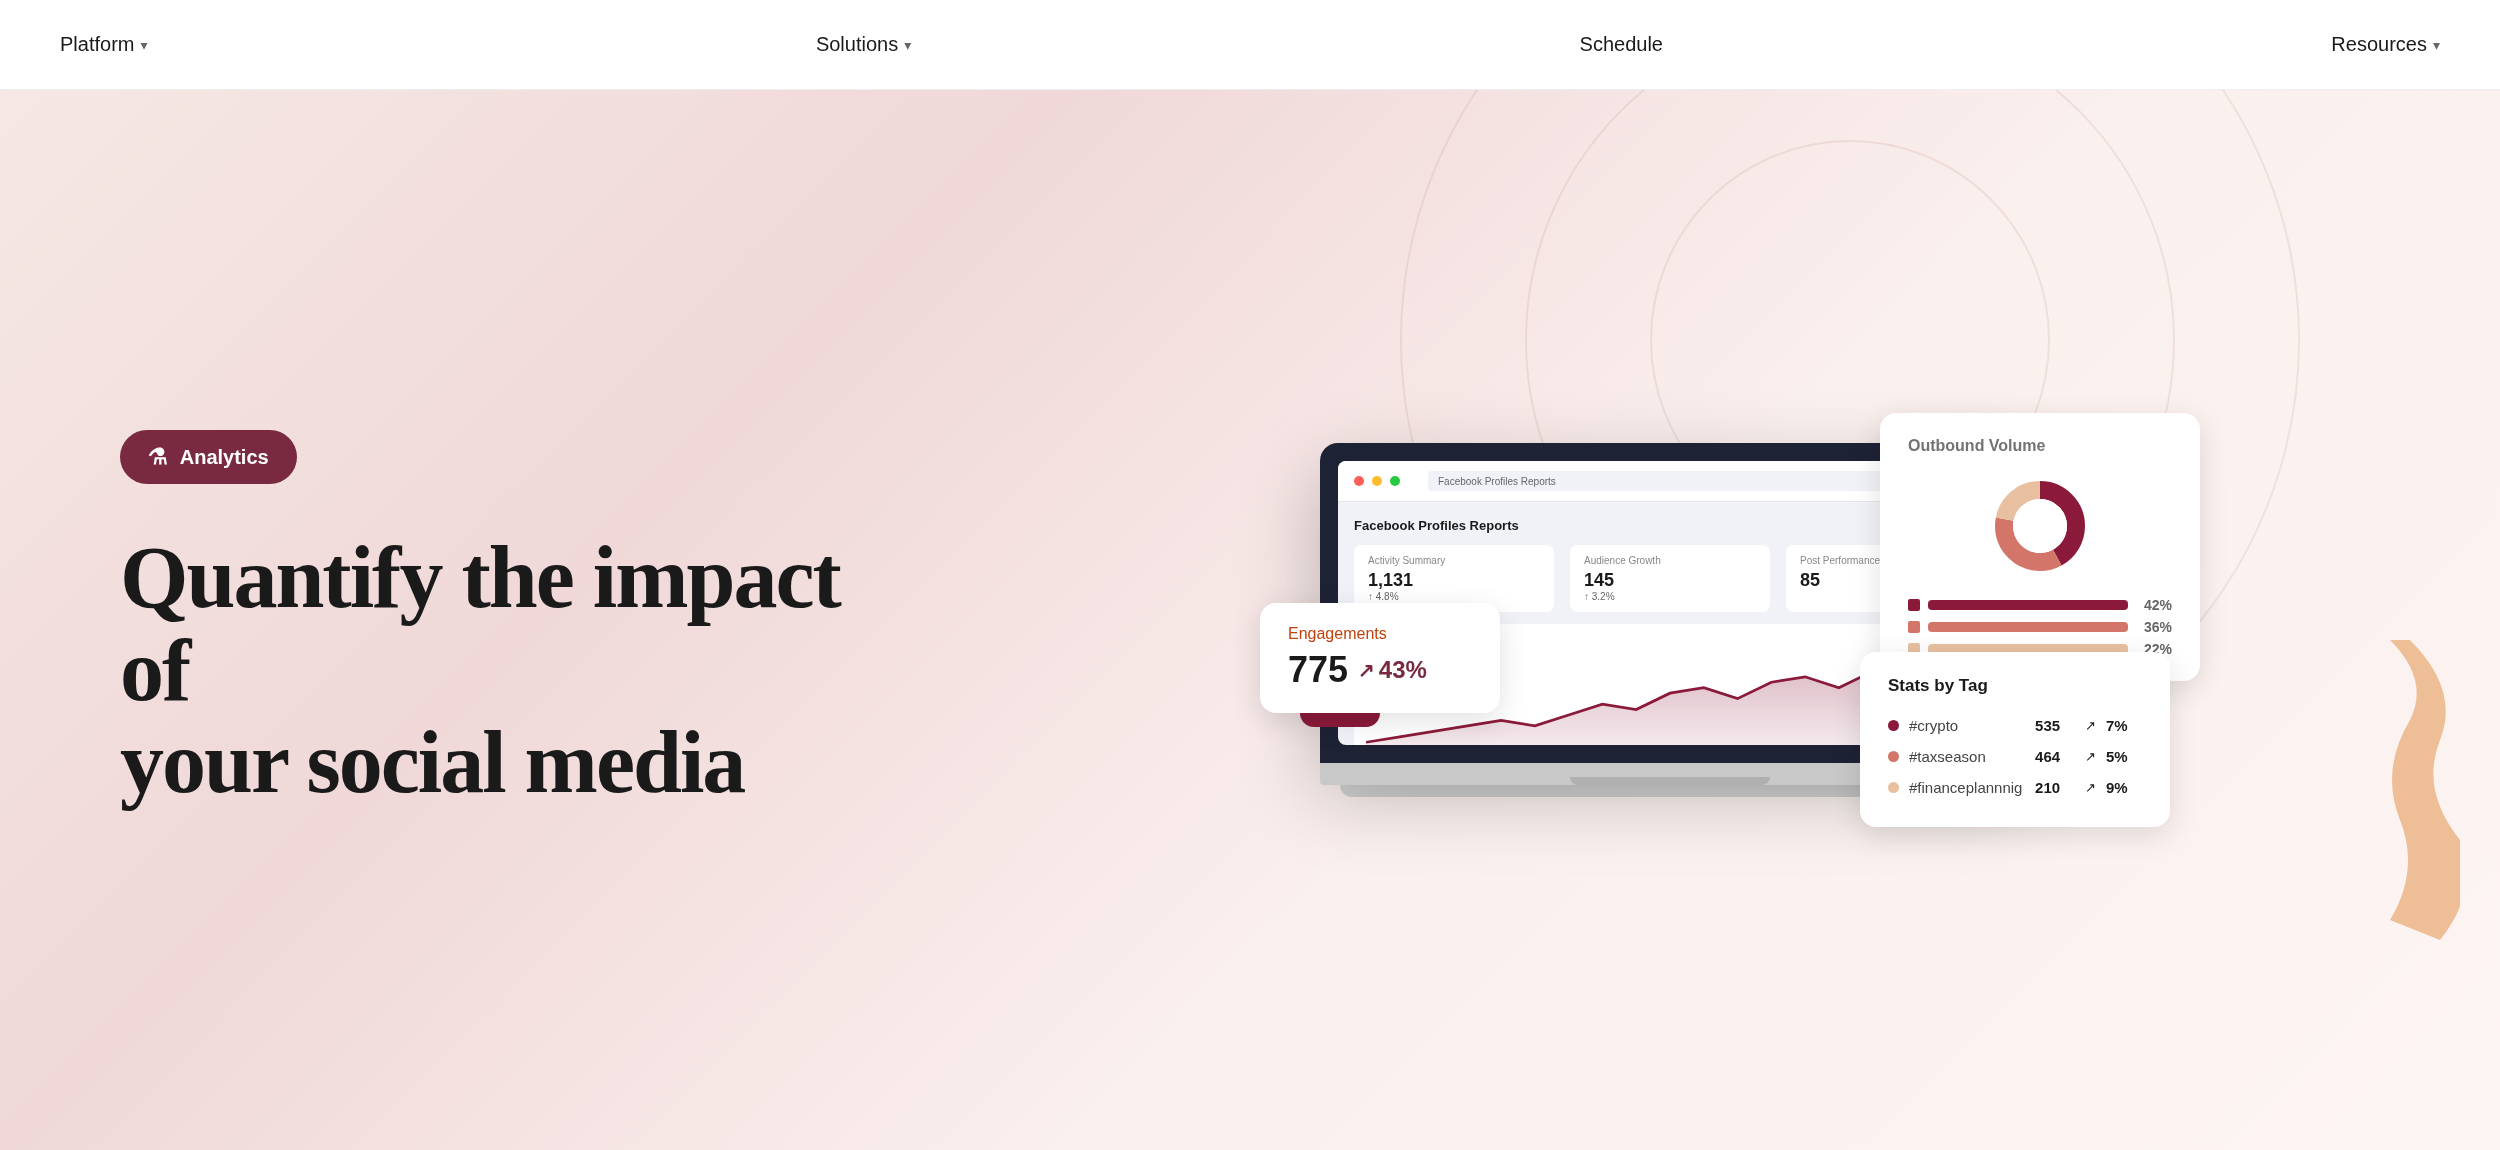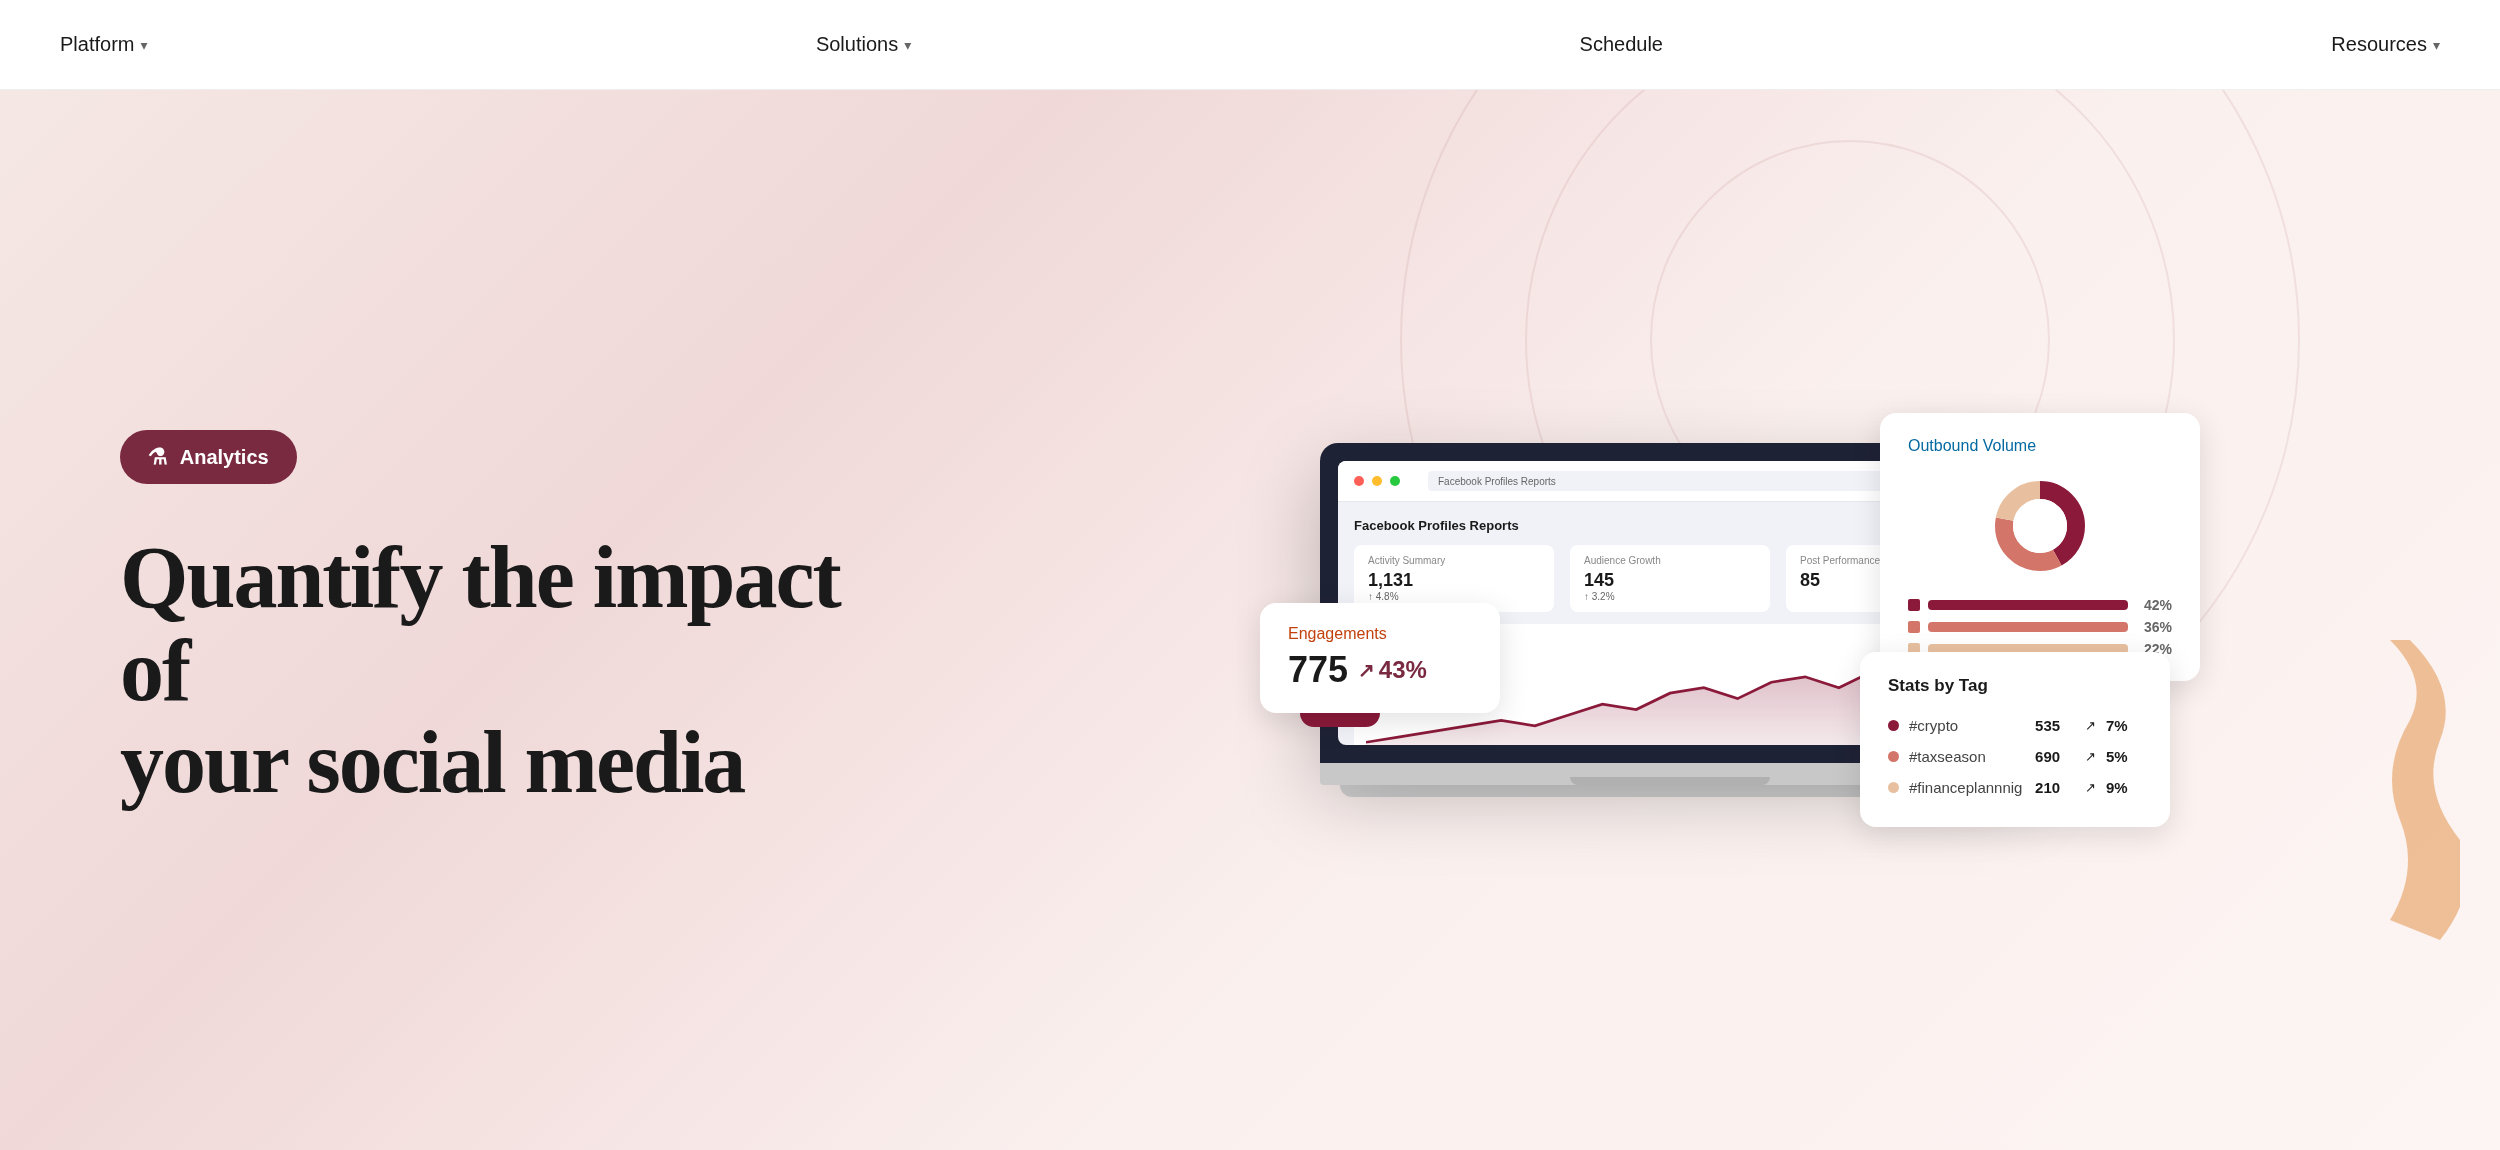--- a/index.html
+++ b/index.html
@@ -218,21 +218,21 @@
       position: absolute;
       top: -30px;
       right: -180px;
       background: #fff;
       border-radius: 16px;
       padding: 24px 28px;
       box-shadow: 0 8px 30px rgba(0,0,0,0.12);
       width: 320px;
       z-index: 20;
     }
-    .outbound-title { font-size: 16px; color: #0369a1; margin-bottom: 16px; }
+    .outbound-title { font-size: 16px; color: #737373; margin-bottom: 16px; font-weight: bold; }
     .donut-wrap { position: relative; width: 110px; height: 110px; margin: 0 auto 16px; }
     .donut-svg { width: 110px; height: 110px; }
     .legend-items { display: flex; flex-direction: column; gap: 6px; margin-top: 0; }
     .legend-item { display: flex; align-items: center; justify-content: space-between; gap: 8px; font-size: 14px; color: #444; }
     .legend-dot { width: 12px; height: 12px; border-radius: 2px; flex-shrink: 0; }
     .legend-bar { height: 10px; border-radius: 4px; flex: 1; }
     .legend-pct { font-size: 14px; color: #666; font-weight: 600; min-width: 36px; text-align: right; }
 
     .card-stats {
       position: absolute;
@@ -429,21 +429,21 @@
         <div class="stats-row">
           <div class="stats-tag-dot" style="background:#8b1a3a;"></div>
           <span class="stats-tag">#crypto</span>
           <span class="stats-count">535</span>
           <span class="stats-arrow">↗</span>
           <span class="stats-pct">7%</span>
         </div>
         <div class="stats-row">
           <div class="stats-tag-dot" style="background:#d4756a;"></div>
           <span class="stats-tag">#taxseason</span>
-          <span class="stats-count">690</span>
+          <span class="stats-count">464</span>
           <span class="stats-arrow">↗</span>
           <span class="stats-pct">5%</span>
         </div>
         <div class="stats-row">
           <div class="stats-tag-dot" style="background:#e8c0a0;"></div>
           <span class="stats-tag">#financeplannnig</span>
           <span class="stats-count">210</span>
           <span class="stats-arrow">↗</span>
           <span class="stats-pct">9%</span>
         </div>

